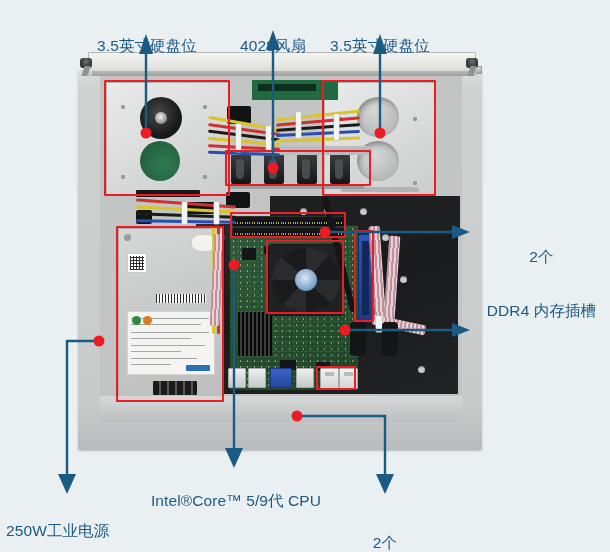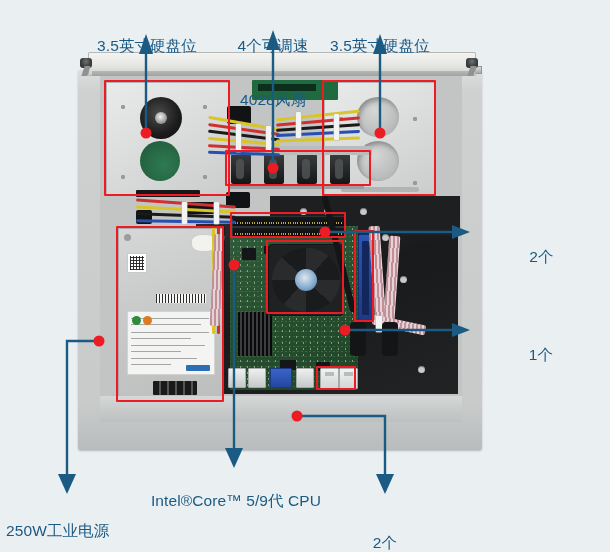--- a/index.html
+++ b/index.html
@@ -440,34 +440,33 @@
       <circle cx="234" cy="265" r="5.5"></circle>
       <circle cx="297" cy="416" r="5.5"></circle>
     </g>
   </svg>
 
   <div class="ann center" style="left:72px;top:0px;width:150px;">
     <span class="ln">3.5英寸硬盘位</span>
   </div>
 
   <div class="ann center" style="left:213px;top:0px;width:120px;">
-    <span class="ln">4个可调速</span>
     <span class="ln">4028风扇</span>
   </div>
 
   <div class="ann center" style="left:305px;top:0px;width:150px;">
     <span class="ln">3.5英寸硬盘位</span>
   </div>
 
   <div class="ann center" style="left:473px;top:211px;width:137px;">
     <span class="ln">2个</span>
+    <span class="ln">DDR4 内存插槽</span>
   </div>
 
   <div class="ann center" style="left:472px;top:309px;width:138px;">
-    <span class="ln">1个</span>
   </div>
 
   <div class="ann left" style="left:6px;top:485px;width:180px;">
     <span class="ln">250W工业电源</span>
   </div>
 
   <div class="ann center" style="left:126px;top:455px;width:220px;">
     <span class="ln">Intel®Core™ 5/9代 CPU</span>
   </div>
 

